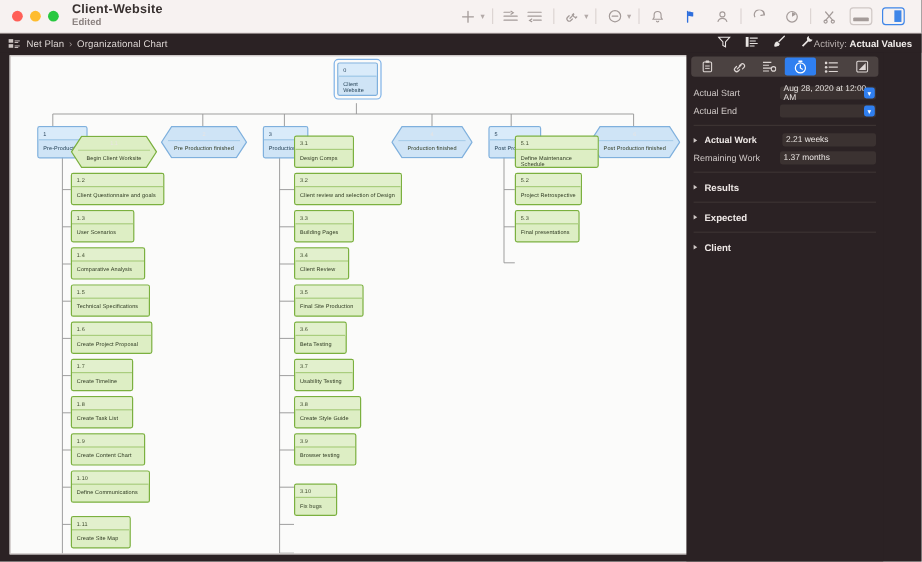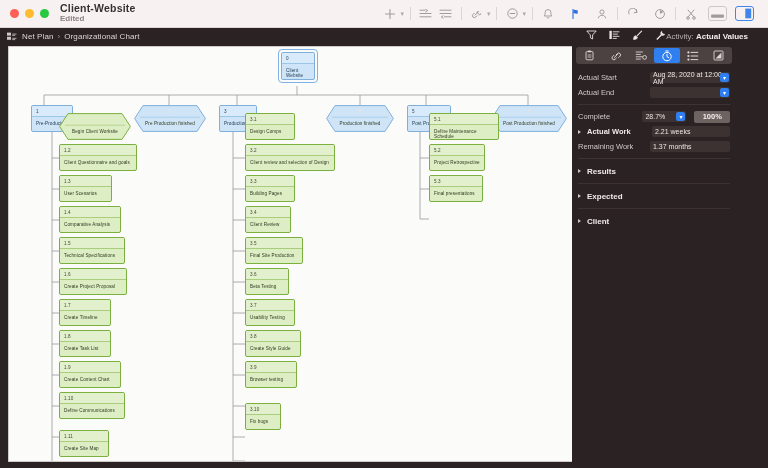--- a/index.html
+++ b/index.html
@@ -39,21 +39,21 @@
   .caret{ font-size:7px; color:#b3aaa8; margin-left:-1px;}
 
   
   .crumbbar{
     position:absolute; left:0; top:28px; width:768px; height:16px;
     background:#2b2224; display:flex; align-items:center; padding-left:7px; gap:5px;
   }
   .crumbbar .ic{ color:#cfc7c5; display:flex; }
   .crumbtxt{ font-size:8px; color:#ded7d5; letter-spacing:.1px; display:flex; gap:4px; align-items:center;}
   .crumbsep{ color:#9c9290; }
-  .activity{ margin-left:auto; padding-right:20px; font-size:8px; color:#b6aeac;}
+  .activity{ margin-left:auto; padding-right:8px; font-size:8px; color:#b6aeac;}
   .activity b{ color:#f2eeec; font-weight:bold; }
   .crumbright{ margin-left:auto; display:flex; align-items:center; }
 
   
   .canvas{
     position:absolute; left:8px; top:46px; width:596px; height:416px;
     background:#fbfbfa; border:1px solid #cfc9c7;
     overflow:hidden;
   }
   .canvas svg.links{ position:absolute; left:0; top:0; }
@@ -604,28 +604,20 @@
     <div class="row">
       <span class="lab">Actual End</span>
       <div class="fld">
         <span></span>
         <span class="stp">▾</span>
       </div>
     </div>
 
     <div class="sep"></div>
 
-    <div class="row">
-      <span class="lab">Complete</span>
-      <div class="fld" style="flex:0 0 44px">
-        <span>28.7%</span>
-        <span class="stp">▾</span>
-      </div>
-      <div class="pct100">100%</div>
-    </div>
 
     <div class="row">
       <span class="tri"></span>
       <span class="lab b" style="width:61px">Actual Work</span>
       <div class="fld">
         <span>2.21 weeks</span>
       </div>
     </div>
 
     <div class="row">

